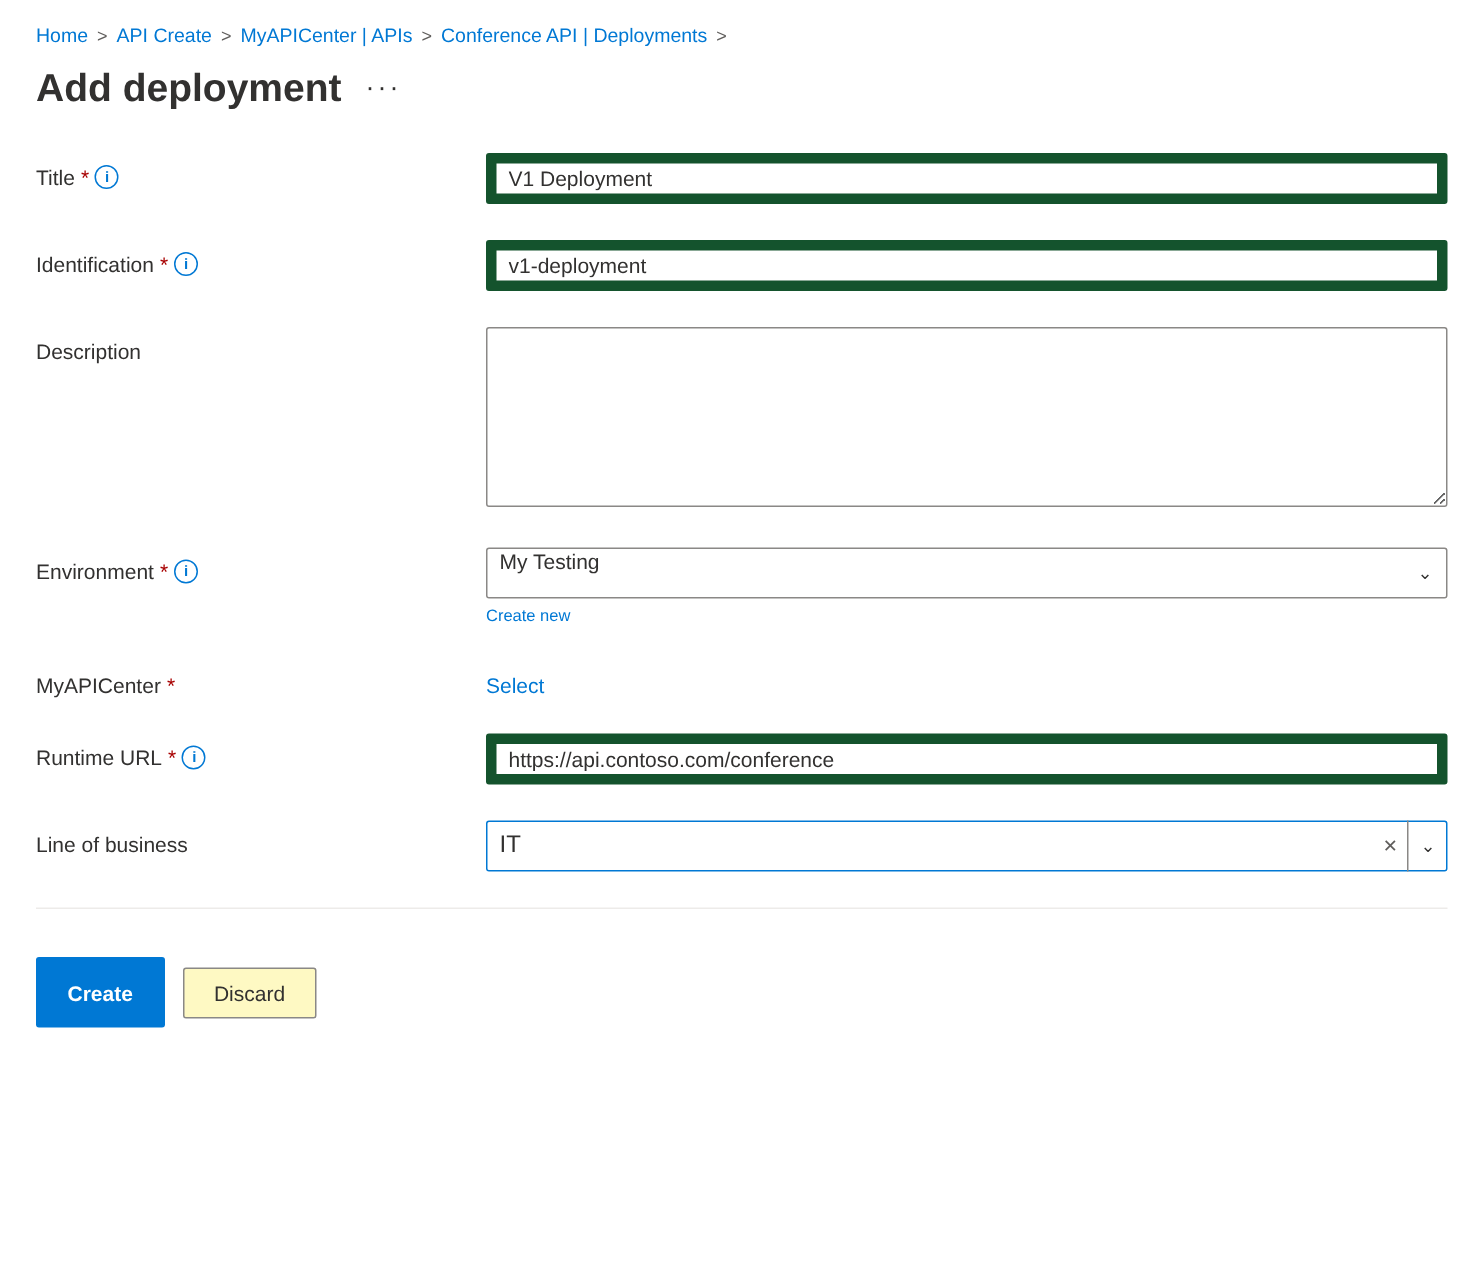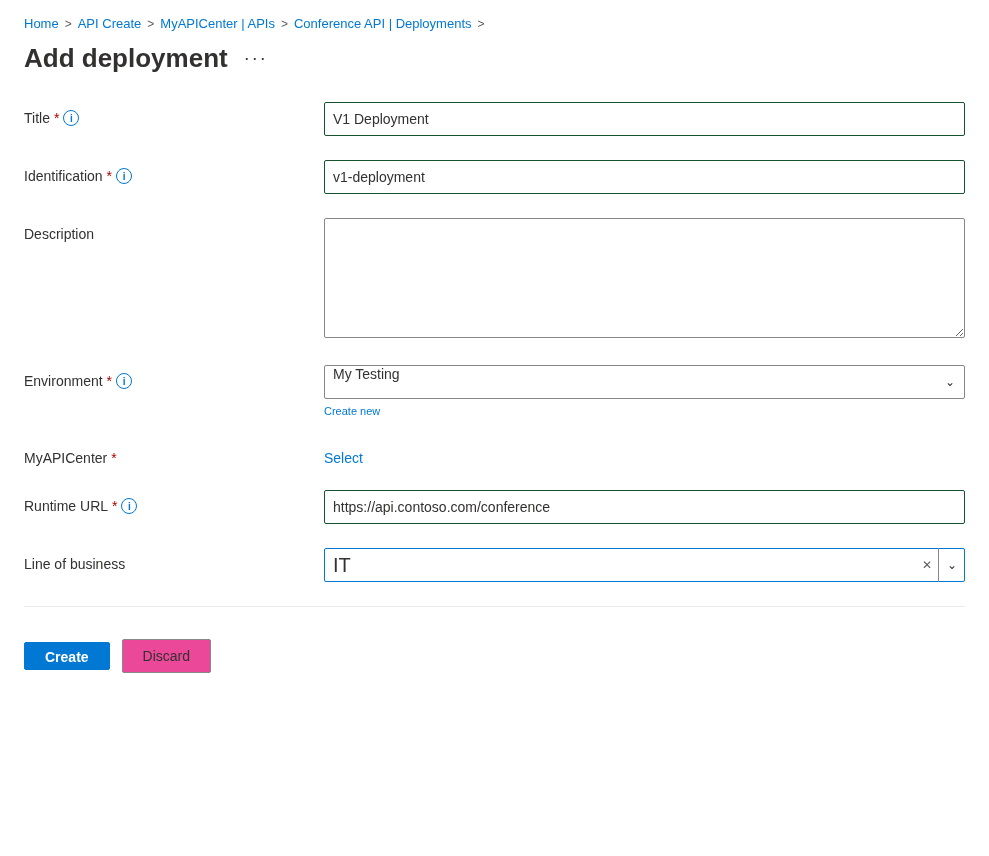--- a/index.html
+++ b/index.html
@@ -112,21 +112,21 @@
       cursor: help;
     }
 
     .form-control-col {
       flex: 1;
     }
 
     .text-input {
       width: 100%;
       height: 34px;
-      border: 1px solid #14532d;
+      border: 7px solid #14532d;
       border-radius: 2px;
       padding: 0 8px;
       font-size: 14px;
       font-family: inherit;
       color: #323130;
       outline: none;
     }
 
     .textarea-input {
       width: 100%;
@@ -193,21 +193,21 @@
       position: relative;
       width: 100%;
     }
 
     .combobox-display {
       width: 100%;
       height: 34px;
       border: 1px solid #0078d4;
       border-radius: 2px;
       padding: 0 56px 0 8px;
-      font-size: 20px;
+      font-size: 16px;
       font-family: inherit;
       color: #323130;
       background: #ffffff;
       display: flex;
       align-items: center;
     }
 
     .combobox-actions {
       position: absolute;
       right: 0;
@@ -257,26 +257,26 @@
 
     .btn-primary {
       background: #0078d4;
       color: #ffffff;
       border: 1px solid #0078d4;
       border-radius: 2px;
       padding: 6px 20px;
       font-size: 14px;
       font-family: inherit;
       cursor: pointer;
-      height: 28px;
+      height: 47px;
       font-weight: 600;
     }
 
     .btn-secondary {
-      background: #ec4899;
+      background: #fef9c3;
       color: #323130;
       border: 1px solid #8a8886;
       border-radius: 2px;
       padding: 6px 20px;
       font-size: 14px;
       font-family: inherit;
       cursor: pointer;
       height: 34px;
     }
   </style>

